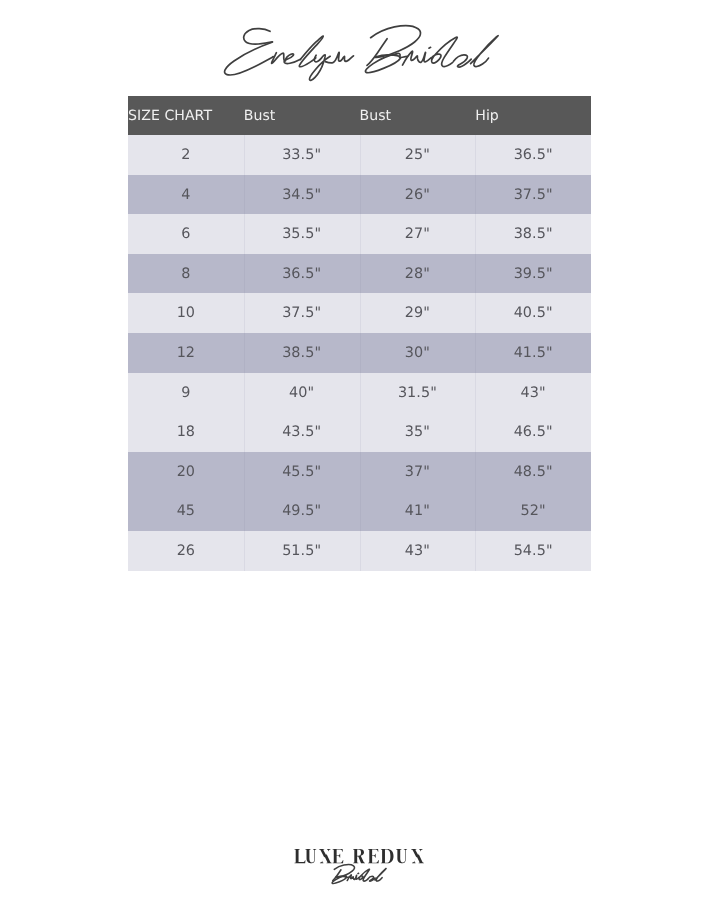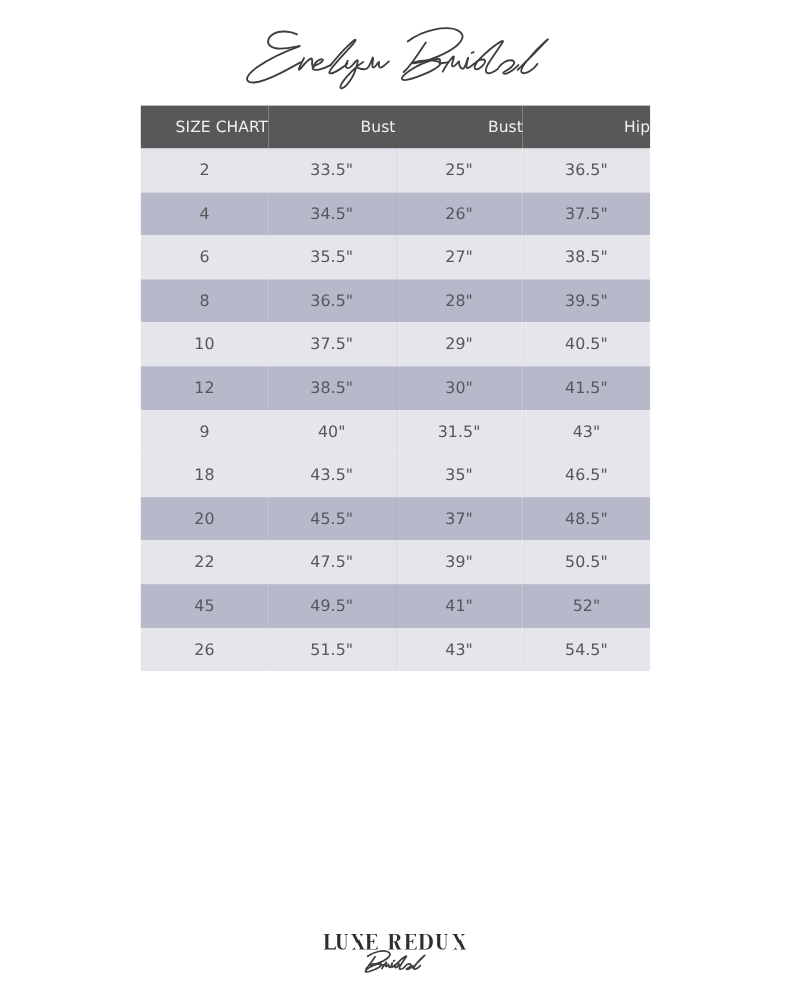--- a/index.html
+++ b/index.html
@@ -3,21 +3,21 @@
 <meta charset="utf-8">
 <style>
   html,body{margin:0;padding:0;}
   body{width:720px;height:900px;background:#ffffff;font-family:"DejaVu Sans",sans-serif;
        position:relative;overflow:hidden;-webkit-font-smoothing:antialiased;text-rendering:geometricPrecision;}
   .page{position:absolute;left:0;top:0;width:720px;height:900px;}
   .brand-script{position:absolute;left:0;top:0;width:720px;height:110px;pointer-events:none;}
   table.size-table{position:absolute;left:128px;top:96px;width:463px;border-collapse:collapse;table-layout:fixed;}
   table.size-table col{width:115.75px;}
   table.size-table th{background:#585858;color:#f0f0f0;font-size:14.1px;font-weight:400;
-       letter-spacing:0.05px;height:38px;text-align:right;padding:1px 0 0 0;vertical-align:middle;line-height:1;}
+       letter-spacing:0.05px;height:38px;text-align:left;padding:1px 0 0 0;vertical-align:middle;line-height:1;}
   table.size-table td{height:38.6px;text-align:center;font-size:14.4px;color:#56565c;font-weight:400;
        padding:1px 0 0 0;vertical-align:middle;line-height:1;letter-spacing:0.05px;}
   tr.odd td{background:#e5e5ec;}
   tr.even td{background:#b7b8ca;}
   table.size-table td + td{box-shadow:inset 1px 0 0 rgba(120,120,150,0.10);}
   .footer-logo{position:absolute;left:0;top:820px;width:720px;height:80px;pointer-events:none;}
 </style>
 </head>
 <body>
 
@@ -119,26 +119,20 @@
           <td>43.5"</td>
           <td>35"</td>
           <td>46.5"</td>
         </tr>
         <tr class="even">
           <td>20</td>
           <td>45.5"</td>
           <td>37"</td>
           <td>48.5"</td>
         </tr>
-        <tr class="odd">
-          <td>22</td>
-          <td>47.5"</td>
-          <td>39"</td>
-          <td>50.5"</td>
-        </tr>
         <tr class="even">
           <td>45</td>
           <td>49.5"</td>
           <td>41"</td>
           <td>52"</td>
         </tr>
         <tr class="odd">
           <td>26</td>
           <td>51.5"</td>
           <td>43"</td>

